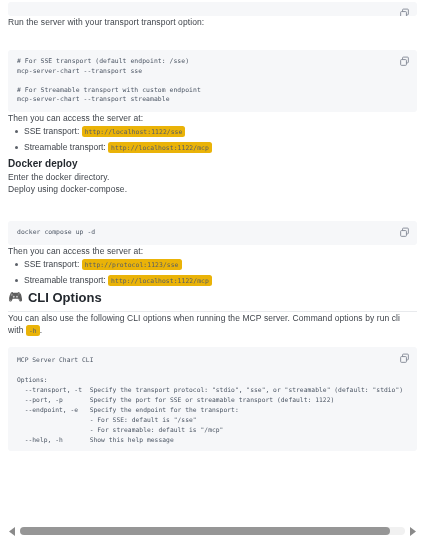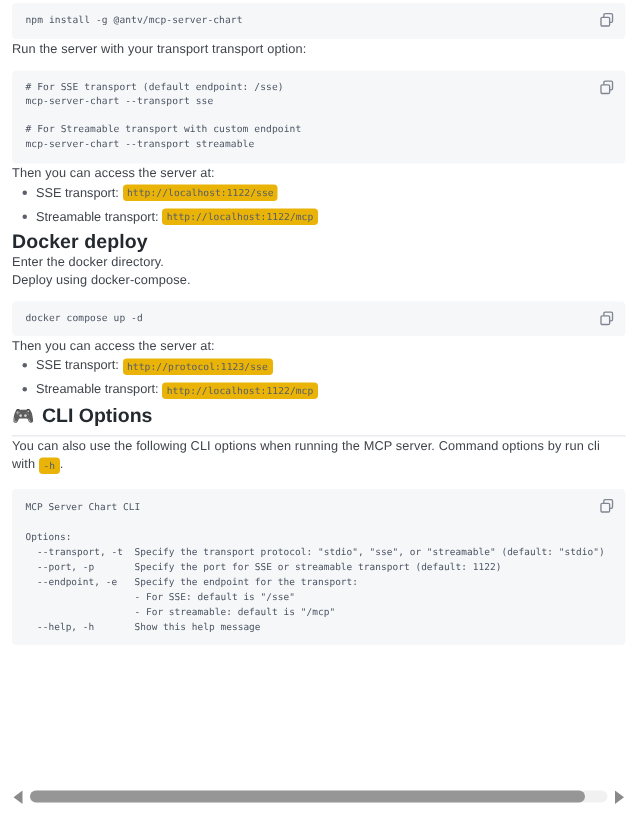--- a/index.html
+++ b/index.html
@@ -27,21 +27,21 @@
   p.para {
     margin: 0;
     font-size: 8.5px;
     line-height: 12px;
     color: #3f444b;
     letter-spacing: 0.01em;
   }
 
   h3.heading {
     margin: 0;
-    font-size: 13px;
+    font-size: 10px;
     line-height: 15px;
     font-weight: bold;
     color: #24292f;
     letter-spacing: 0.005em;
   }
 
   h2.heading-major {
     margin: 0;
     font-size: 13px;
     line-height: 17px;
@@ -180,41 +180,40 @@
     height: 8px;
     width: 96%;
     background: #969696;
     border-radius: 4px;
     cursor: pointer;
   }
 
   
   .s-top-code { margin-top: 2px; }
   .s-para-1 { margin-top: 12px; }
-  .s-code-2 { margin-top: 9px; }
+  .s-code-2 { margin-top: 22px; }
   .s-para-2 { margin-top: 10px; }
   .s-list-1 { margin-top: 5px; }
   .s-head-docker { margin-top: 13px; }
   .s-para-3 { margin-top: 10px; }
   .s-code-3 { margin-top: 9px; }
   .s-para-4 { margin-top: 10px; }
-  .s-code-4 { margin-top: 9px; }
+  .s-code-4 { margin-top: 26px; }
   .s-para-5 { margin-top: 10px; }
   .s-list-2 { margin-top: 5px; }
   .s-head-cli { margin-top: 14px; }
   .s-para-6 { margin-top: 11px; }
   .s-cli { margin-top: 10px; }
 </style>
 </head>
 <body>
 
 <div class="page">
 
   <div class="codeblock s-top-code">
-    <pre>npm install -g @antv/mcp-server-chart</pre>
     <span class="copy-btn">
       <svg width="11" height="11" viewBox="0 0 16 16" fill="none" stroke="#6b7280" stroke-width="1.3">
         <rect x="5.2" y="1.6" width="8.4" height="8.4" rx="1.2"></rect>
         <rect x="2.4" y="5.2" width="8.4" height="8.4" rx="1.2" fill="#f6f7f9"></rect>
       </svg>
     </span>
   </div>
 
   <p class="para s-para-1">Run the server with your transport transport option:</p>
 

